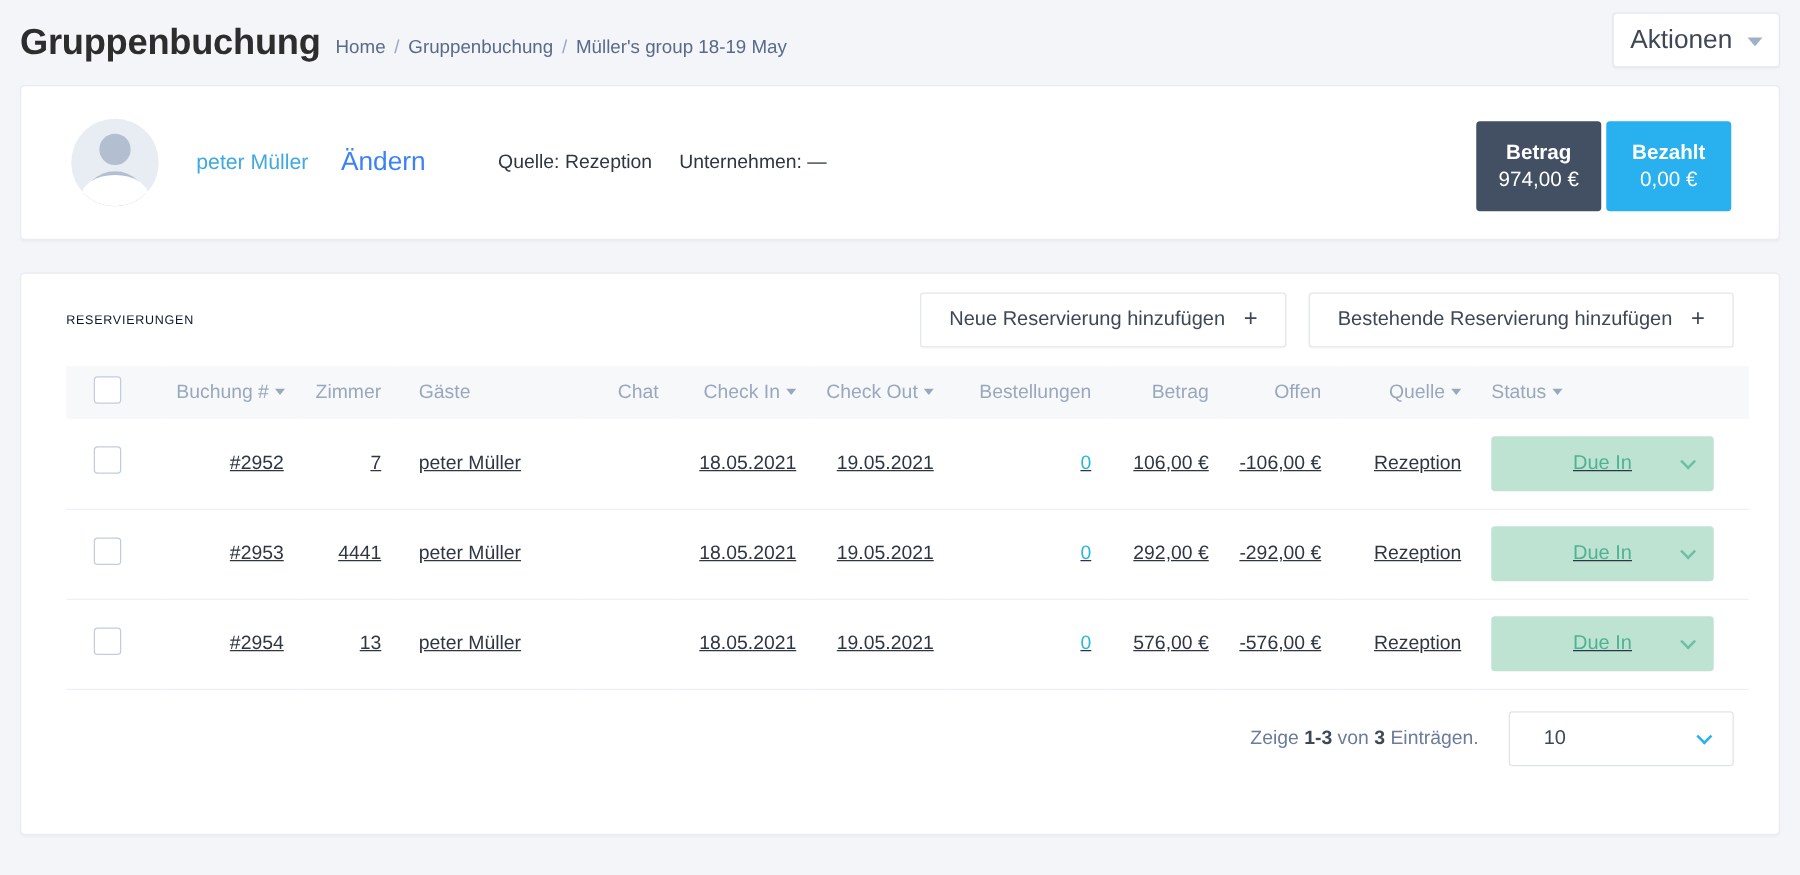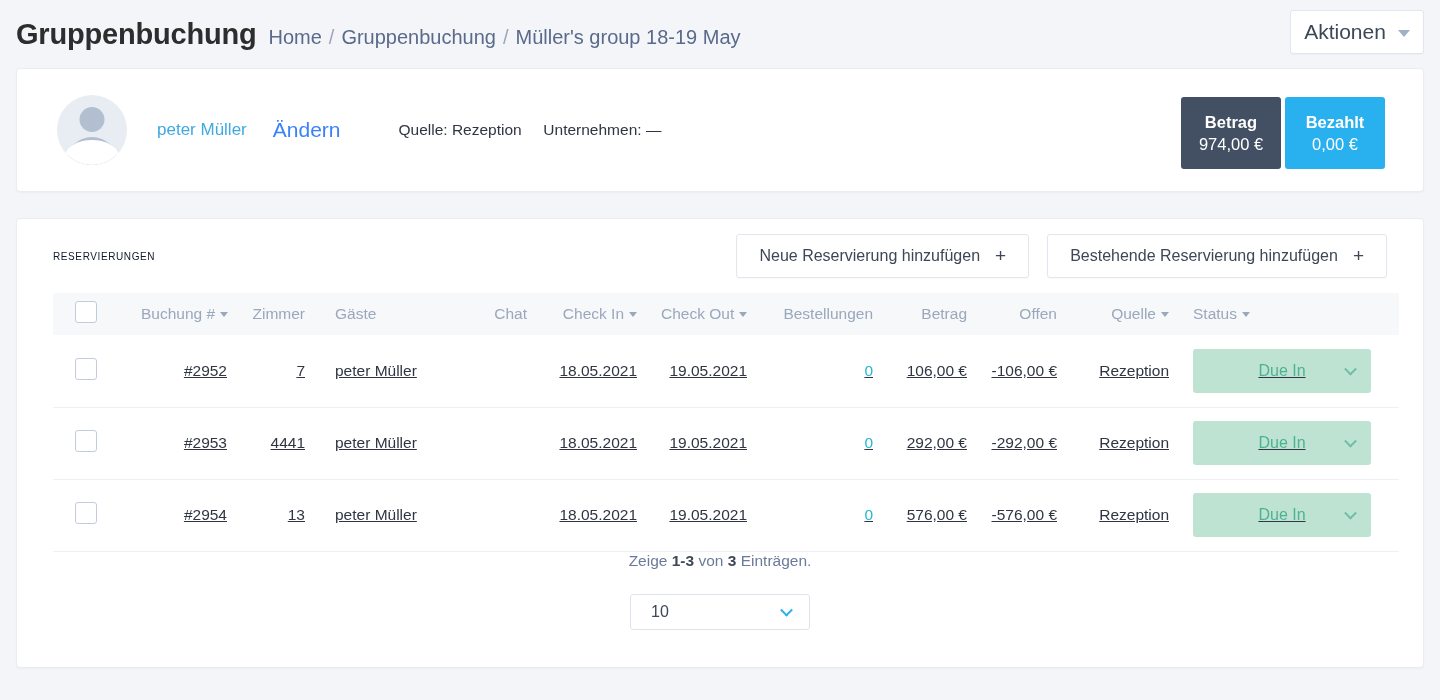--- a/index.html
+++ b/index.html
@@ -21,21 +21,21 @@
     position: relative;
   }
   .page-title {
     font-size: 29px;
     font-weight: bold;
     color: #2d2d2d;
     letter-spacing: -0.2px;
     line-height: 1;
     margin-right: 12px;
   }
-  .breadcrumb { display: flex; align-items: baseline; font-size: 20px; color: #6b7b9b; padding-top: 6px; }
+  .breadcrumb { display: flex; align-items: baseline; font-size: 15px; color: #6b7b9b; padding-top: 6px; }
   .crumb { color: #5a6a8a; text-decoration: none; }
   .crumb.link { color: #5a6a8a; }
   .crumb-sep { margin: 0 7px; color: #9aa7bd; }
   .crumb.current { color: #5a6a8a; }
 
   .actions-btn {
     position: absolute; right: 16px; top: 10px;
     width: 134px; height: 44px;
     background: #fff;
     border: 1px solid #e3e6ee;
@@ -183,28 +183,28 @@
   .status-pill .chev {
     position: absolute; right: 16px; top: 50%;
     width: 9px; height: 9px;
     border-right: 2px solid #6cc0a4; border-bottom: 2px solid #6cc0a4;
     transform: translateY(-70%) rotate(45deg);
   }
 
   
   .tfoot {
     display: flex; align-items: center; justify-content: flex-end;
-    padding: 0 36px; height: 78px; gap: 24px; flex-direction: column;
+    padding: 0 36px; height: 78px; gap: 24px;
   }
   .showing { font-size: 15.5px; color: #6b7b9b; }
   .showing b { color: #3d4756; }
   .perpage {
     width: 180px; height: 44px;
     border: 1px solid #dfe3ec; border-radius: 3px; background: #fff;
-    display: flex; align-items: center; padding: 0 20px;
+    display: flex; align-items: center; padding: 0 27px;
     font-size: 16px; color: #3d4756; position: relative; cursor: pointer;
   }
   .perpage .chev {
     position: absolute; right: 18px; top: 50%;
     width: 9px; height: 9px;
     border-right: 2px solid #29b0ef; border-bottom: 2px solid #29b0ef;
     transform: translateY(-70%) rotate(45deg);
   }
 </style>
 </head>

